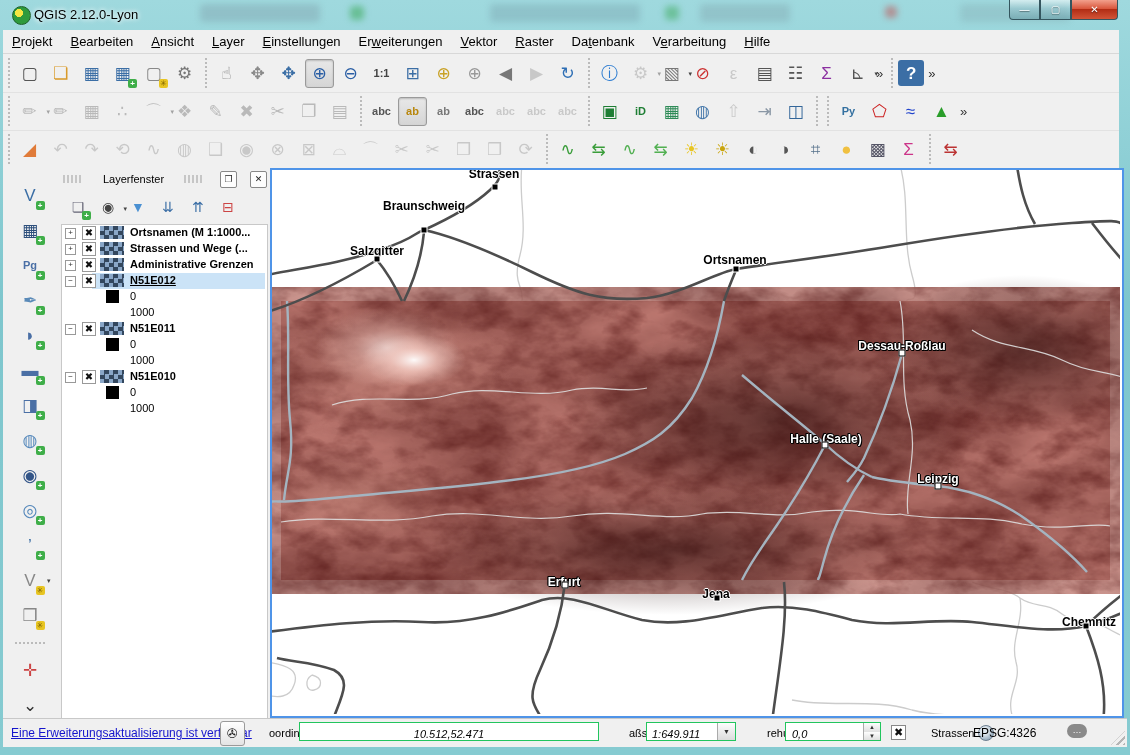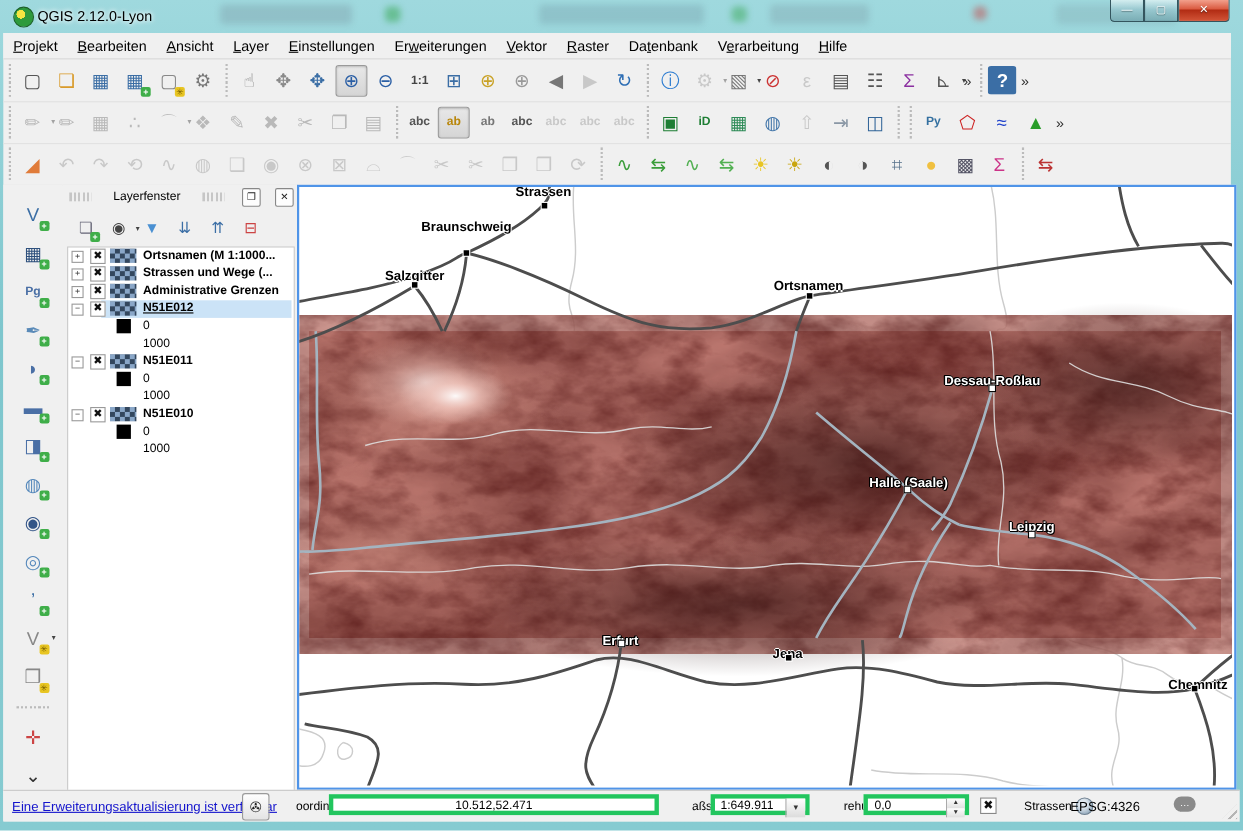--- a/index.html
+++ b/index.html
@@ -72,21 +72,21 @@
   .city.on{color:#fff;text-shadow:-1px 0 0 #000,1px 0 0 #000,0 -1px 0 #000,0 1px 0 #000,-1px -1px 0 #000,1px 1px 0 #000;}
   .city.off{color:#000;text-shadow:-1px 0 0 #fff,1px 0 0 #fff,0 -1px 0 #fff,0 1px 0 #fff;}
   .marker{position:absolute;width:5px;height:5px;transform:translate(-50%,-50%);}
   .marker.on{background:#fff;border:1px solid #000;}
   .marker.off{background:#000;box-shadow:0 0 0 1px #fff;}
   
   .statusbar{position:absolute;left:0px;top:688px;width:1124px;height:28px;background:#f0f0f0;border-top:1px solid #c8c8c8;}
   .sb-link{position:absolute;left:8px;top:7px;font-size:12px;color:#1414cc;text-decoration:underline;white-space:nowrap;}
   .sb-btn{position:absolute;left:217px;top:2px;width:23px;height:23px;border:1px solid #9a9a9a;border-radius:3px;background:linear-gradient(180deg,#fefefe,#e4e4e4);display:flex;align-items:center;justify-content:center;font-size:13px;color:#222;}
   .sb-label{position:absolute;top:8px;font-size:11px;color:#000;white-space:nowrap;overflow:hidden;margin-left:22px;}
-  .sb-field{position:absolute;top:3px;height:19px;border:4px solid #22c55e;background:#fff;font-size:11px;box-sizing:border-box;display:flex;align-items:flex-start;}
+  .sb-field{position:absolute;top:3px;height:19px;border:1px solid #22c55e;background:#fff;font-size:11px;box-sizing:border-box;display:flex;align-items:flex-end;font-style:italic;}
   .coord{left:248px;width:300px;justify-content:center;}
   .scale{left:620px;width:90px;padding-left:5px;}
   .scale .dd{position:absolute;right:0;top:0;width:17px;height:17px;background:linear-gradient(180deg,#fdfdfd,#dcdcdc);border-left:1px solid #aaa;font-size:7px;display:flex;align-items:center;justify-content:center;color:#333;}
   .rot{left:762px;width:100px;padding-left:6px;}
   .spin{position:absolute;right:0;top:0;width:16px;height:17px;border-left:1px solid #aaa;display:flex;flex-direction:column;}
   .spin div{flex:1;font-size:6px;line-height:8px;text-align:center;background:linear-gradient(180deg,#fdfdfd,#e0e0e0);color:#333;}
   .sb-check{position:absolute;left:880px;top:6px;width:13px;height:13px;border:1px solid #888;background:#fff;font-size:11px;line-height:13px;text-align:center;font-weight:bold;color:#111;}
   .zlabel{left:899px;}
   .epsg-globe{position:absolute;left:972px;top:6px;width:14px;height:14px;border-radius:50%;
      background:radial-gradient(circle at 40% 35%,#dfe7ee 0 30%,#9fb3c4 70%,#6c8196 100%);border:1px solid #6d7f90;}

